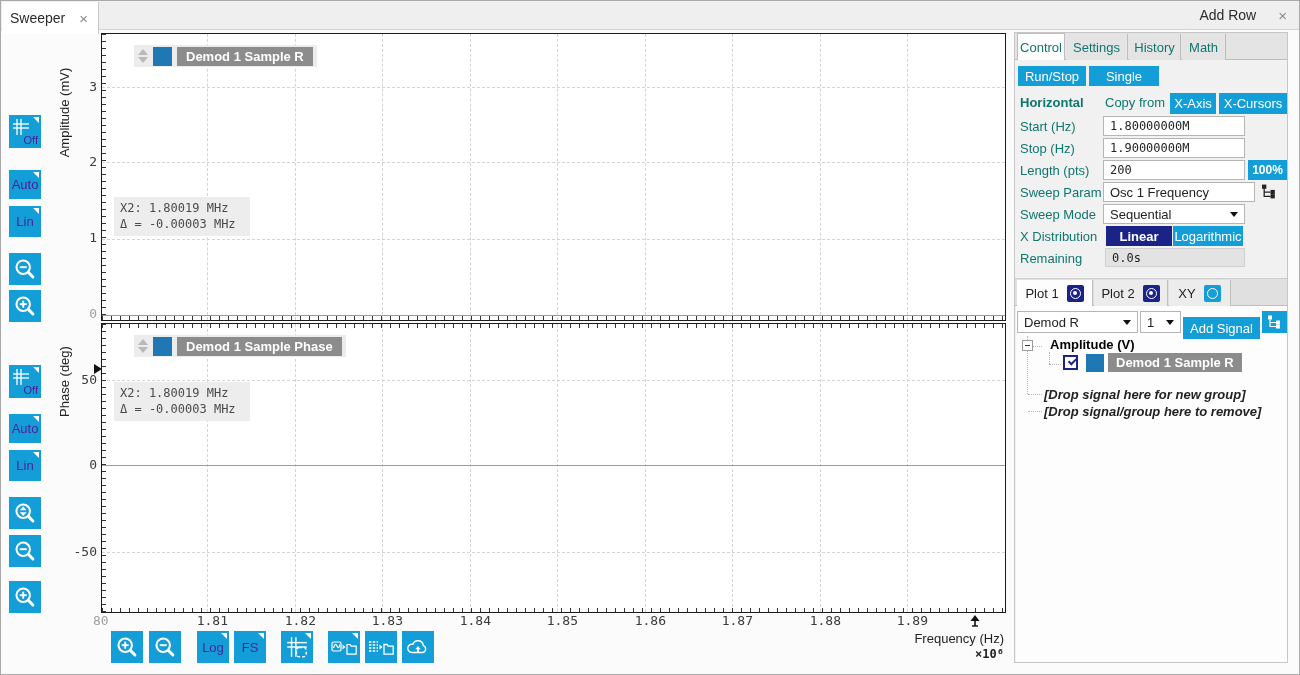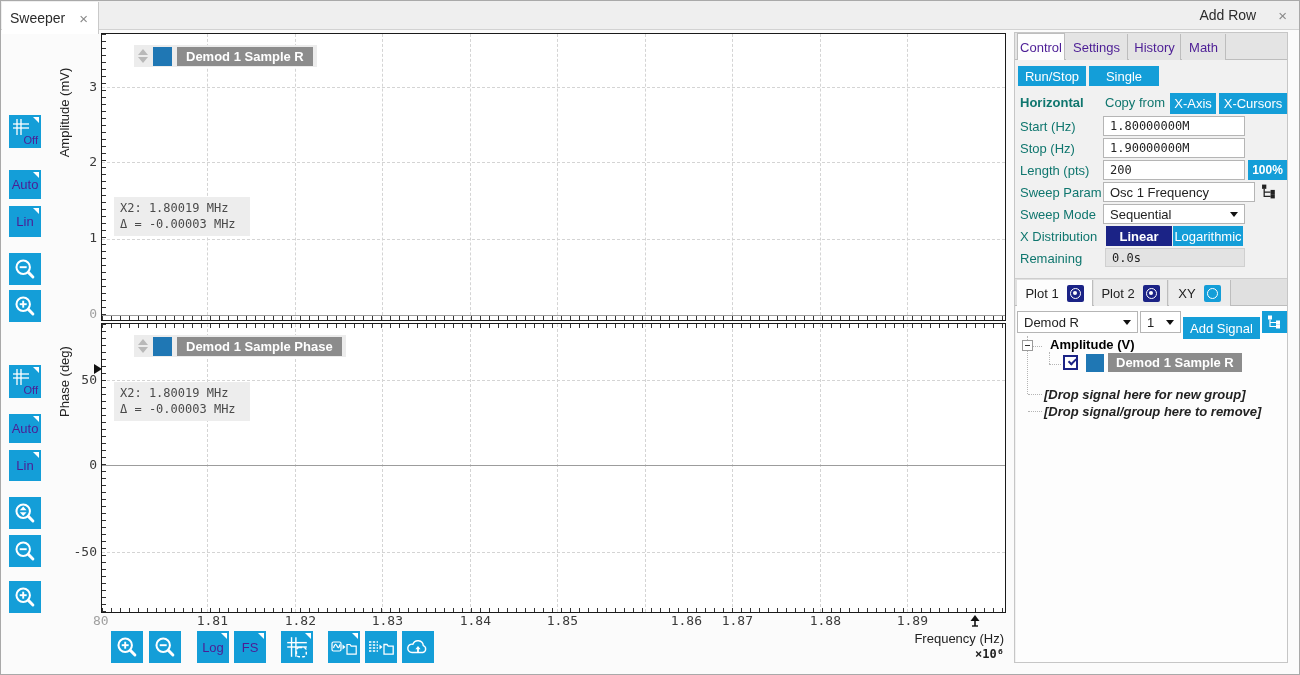--- a/index.html
+++ b/index.html
@@ -45,21 +45,21 @@
   .xtick { position:absolute; width:44px; text-align:right; font-family:"DejaVu Sans Mono", monospace; font-size:13px; color:#3a3a3a; top:612px; }
   .dim { color:#a0a0a0; }
   .marker-right { position:absolute; width:0; height:0; border-top:5px solid transparent; border-bottom:5px solid transparent; border-left:8px solid #111; }
 
   .freqlab { position:absolute; right:295px; top:630px; font-size:13px; color:#222; }
   .mult { position:absolute; right:295px; top:646px; font-size:12px; font-weight:bold; color:#222; font-family:"DejaVu Sans Mono", monospace; }
 
   
   .panel { position:absolute; left:1013px; top:31px; width:274px; height:631px; background:#f1f1f1; border:1px solid #c6c6c6; }
   .ptabs { position:absolute; left:0; top:0; width:100%; height:27px; background:#e4e4e4; border-bottom:1px solid #bdbdbd; }
-  .ptab { position:absolute; top:1px; height:26px; display:flex; align-items:center; justify-content:center; font-size:13px; color:#4c1d95; background:#e4e4e4; border-right:1px solid #bdbdbd; }
+  .ptab { position:absolute; top:1px; height:26px; display:flex; align-items:center; justify-content:center; font-size:13px; color:#0f766e; background:#e4e4e4; border-right:1px solid #bdbdbd; }
   .ptab.active { background:#fdfdfd; border-top:1px solid #bdbdbd; border-left:1px solid #bdbdbd; top:0; height:27px; }
   .btn { background:#149ed8; color:#fff; font-size:13px; display:flex; align-items:center; justify-content:center; position:absolute; cursor:default; }
   .rowlab { position:absolute; left:5px; font-size:13px; color:#0f766e; }
   .field { position:absolute; background:#fff; border:1px solid #b5b5b5; font-family:"DejaVu Sans Mono", monospace; font-size:12px; color:#222; display:flex; align-items:center; padding:0 6px; }
   .field.ro { background:#e3e3e3; border:1px solid #d0d0d0; }
   .field.sans { font-family:"Liberation Sans", sans-serif; font-size:13px; }
   .dd-arrow { position:absolute; right:6px; top:50%; margin-top:-2px; width:0; height:0; border-left:4px solid transparent; border-right:4px solid transparent; border-top:5px solid #111; }
   .seg { position:absolute; height:20px; color:#fff; font-size:13px; font-weight:bold; display:flex; align-items:center; justify-content:center; }
   .seg.navy { background:#1b2386; }
   .seg.cyan { background:#149ed8; font-weight:normal; }
@@ -258,21 +258,21 @@
       <div>Δ = -0.00003 MHz</div>
     </div>
   </div>
 
   <div class="xtick dim" style="left:92px;width:30px;text-align:left;">80</div>
   <div class="xtick" style="left:183px;">1.81</div>
   <div class="xtick" style="left:271px;">1.82</div>
   <div class="xtick" style="left:358px;">1.83</div>
   <div class="xtick" style="left:446px;">1.84</div>
   <div class="xtick" style="left:533px;">1.85</div>
-  <div class="xtick" style="left:621px;margin-left:36px;">1.86</div>
+  <div class="xtick" style="left:621px;">1.86</div>
   <div class="xtick" style="left:708px;">1.87</div>
   <div class="xtick" style="left:796px;">1.88</div>
   <div class="xtick" style="left:883px;">1.89</div>
   <svg class="endarrow" style="left:967px;top:613px;" width="14" height="14" viewBox="0 0 14 14">
       <path d="M7 1 l4.5 6 h-9 z" fill="#111"></path>
       <line x1="7" y1="6" x2="7" y2="12" stroke="#111" stroke-width="1.6"></line>
       <line x1="4" y1="12" x2="10" y2="12" stroke="#111" stroke-width="1.4"></line>
     </svg>
   <div class="freqlab">Frequency (Hz)</div>
   <div class="mult">×10⁶</div>

